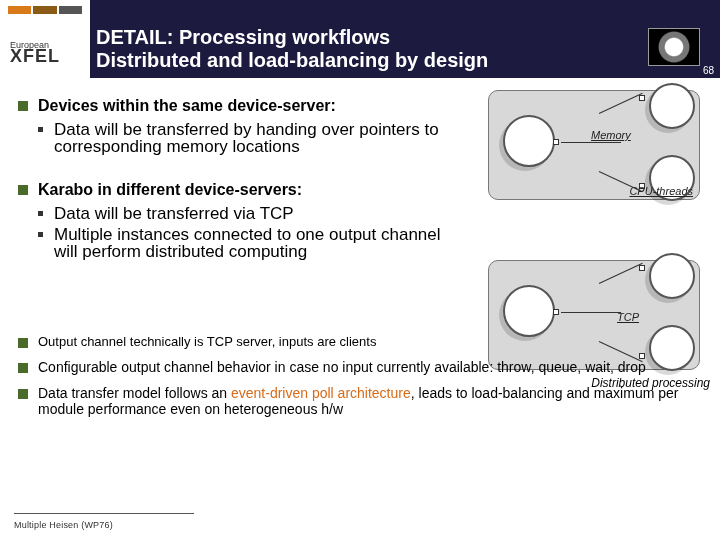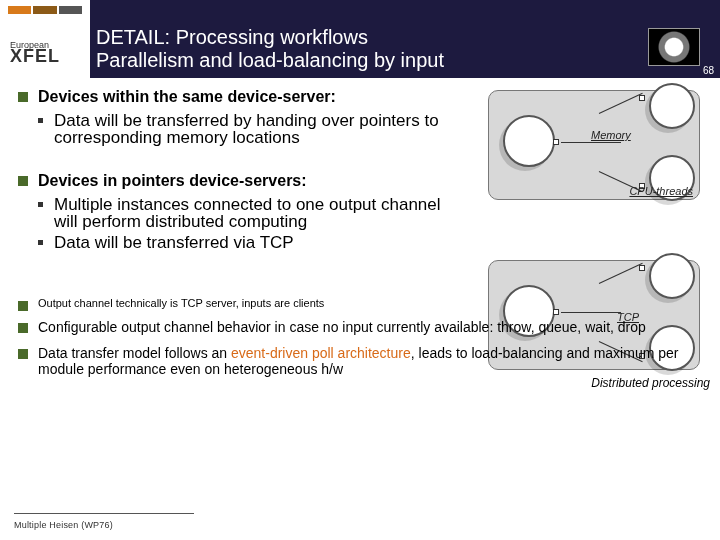--- a/index.html
+++ b/index.html
@@ -8,30 +8,30 @@
   
   .headerband { position: absolute; left: 0; top: 0; width: 720px; height: 78px; background: #1d1a3f; }
   .logo { position: absolute; left: 0; top: 0; width: 90px; height: 78px; background: #ffffff; }
   .logo-bars { position: absolute; left: 8px; top: 6px; width: 74px; height: 8px; display: flex; }
   .logo-bars span { flex: 1 0 auto; height: 8px; background: #d87a1a; margin-right: 2px; }
   .logo-bars span:nth-child(2){ background: #8c5a17; }
   .logo-bars span:nth-child(3){ background: #555; margin-right: 0; }
   .logo-text { position: absolute; left: 10px; top: 40px; font-size: 9px; color: #333; line-height: 11px; }
   .logo-text b { font-size: 18px; letter-spacing: 1px; display: block; }
   .brand-band { position: absolute; left: 90px; top: 0; width: 580px; height: 24px; background: #fff; color: #333; font-size: 10px; padding: 6px 8px; }
-  .title { position: absolute; left: 96px; top: 26px; width: 540px; color: #fff; font-size: 20px; font-weight: normal; line-height: 23px; }
+  .title { position: absolute; left: 96px; top: 26px; width: 540px; color: #fff; font-size: 20px; font-weight: bold; line-height: 23px; }
   .title .sub { display: block; }
   .page-no { position: absolute; right: 6px; bottom: 2px; color: #fff; font-size: 10px; }
   .head-thumb { position: absolute; right: 20px; top: 28px; width: 52px; height: 38px; background: radial-gradient(circle at 50% 50%, #fff 0 28%, #777 32% 48%, #000 52%); border: 1px solid #999; }
   
   .body { position: absolute; left: 18px; top: 88px; width: 690px; }
   ul.top { list-style: none; }
   ul.top > li { position: relative; padding-left: 20px; margin-bottom: 10px; font-size: 15px; }
   ul.top > li::before { content: ""; position: absolute; left: 0; top: 4px; width: 10px; height: 10px; background: #4a6a2a; }
-  ul.top > li.strong { font-weight: bold; font-size: 16px; }
+  ul.top > li.strong { font-weight: bold; font-size: 16px; margin-top: 9px; }
   ul.sub { list-style: none; margin-top: 6px; }
   ul.sub > li { position: relative; padding-left: 16px; font-size: 17px; line-height: 17px; margin-bottom: 4px; font-weight: normal; max-width: 430px; }
   ul.sub > li::before { content: ""; position: absolute; left: 0; top: 6px; width: 5px; height: 5px; background: #333; }
   .em-orange { color: #d86a18; }
   
   .diagram { position: absolute; border: 1px solid #777; border-radius: 10px; background: #d8d8d8; }
   .d1 { left: 488px; top: 90px; width: 212px; height: 110px; }
   .d2 { left: 488px; top: 260px; width: 212px; height: 110px; }
   .dlabel { position: absolute; font-size: 11px; font-style: italic; color: #222; text-decoration: underline; }
   .circle { position: absolute; border-radius: 50%; background: #fff; border: 2px solid #555; }
@@ -54,21 +54,21 @@
           <span></span>
           <span></span>
         </div>
       <div class="logo-text">
         <span>European</span>
         <b>XFEL</b>
       </div>
     </div>
     <div class="title">
       <span>DETAIL: Processing workflows</span>
-      <span class="sub">Parallelism and load-balancing by input</span>
+      <span class="sub">Distributed and load-balancing by design</span>
     </div>
     <div class="head-thumb"></div>
     <div class="page-no">68</div>
   </div>
 
   <div class="diagram d1">
     <div class="shadow" style="left:10px;top:28px;width:52px;height:52px"></div>
     <div class="circle" style="left:14px;top:24px;width:52px;height:52px"></div>
     <div class="port" style="left:64px;top:48px"></div>
     <div class="line" style="left:72px;top:51px;width:60px"></div>
@@ -103,27 +103,27 @@
 
   <div class="body">
     <ul class="top">
       <li class="strong">
         <span>Devices within the same device-server:</span>
         <ul class="sub">
           <li>Data will be transferred by handing over pointers to corresponding memory locations</li>
         </ul>
       </li>
       <li class="strong" style="margin-top:26px">
-        <span>Devices in pointers device-servers:</span>
+        <span>Karabo in different device-servers:</span>
         <ul class="sub">
+          <li>Data will be transferred via TCP</li>
           <li>Multiple instances connected to one output channel will perform distributed computing</li>
-          <li>Data will be transferred via TCP</li>
         </ul>
       </li>
-      <li style="margin-top:46px;font-size:11px;max-width:660px">Output channel technically is TCP server, inputs are clients</li>
+      <li style="margin-top:74px;font-size:13px;max-width:660px">Output channel technically is TCP server, inputs are clients</li>
       <li style="font-size:14px;max-width:680px">Configurable output channel behavior in case no input currently available: throw, queue, wait, drop</li>
       <li style="font-size:14px;max-width:680px">
         <span>Data transfer model follows an </span><span class="em-orange">event-driven poll architecture</span><span>, leads to load-balancing and maximum per module performance even on heterogeneous h/w</span>
       </li>
     </ul>
   </div>
 
   <div class="footer-hr"></div>
   <div class="footer">Multiple Heisen (WP76)</div>
 </div>

